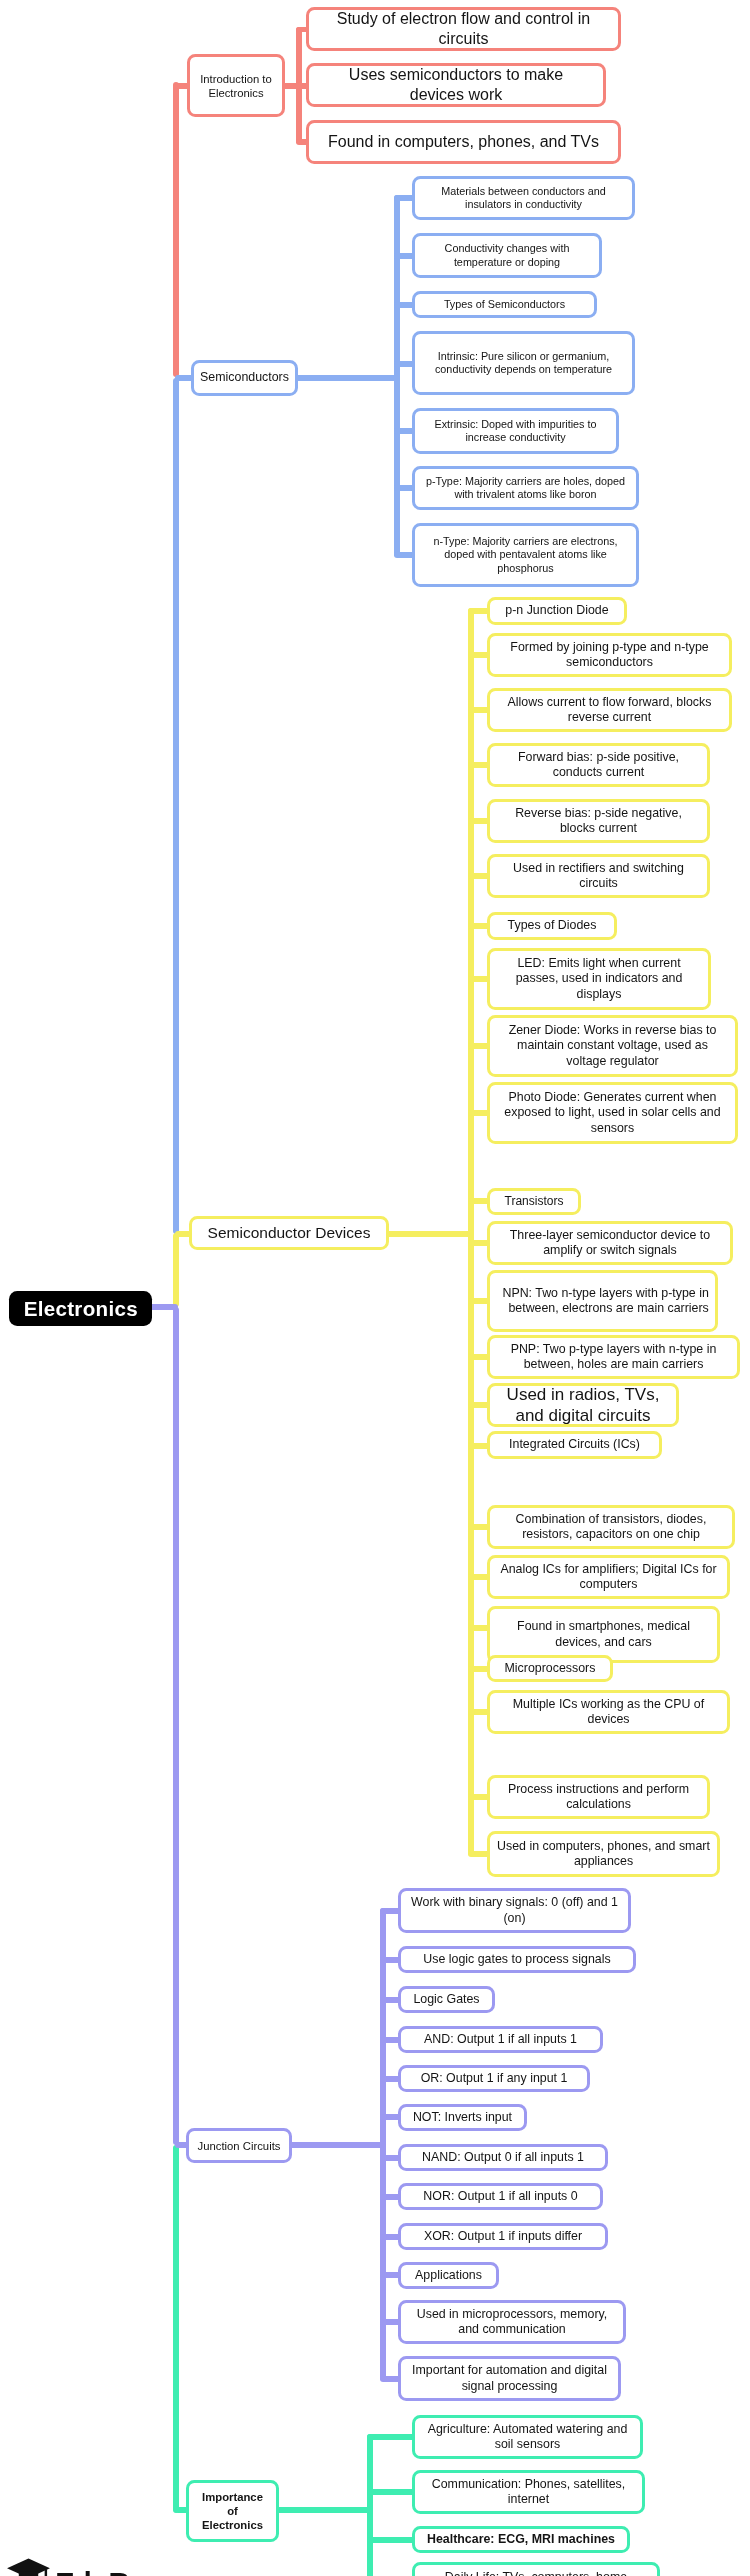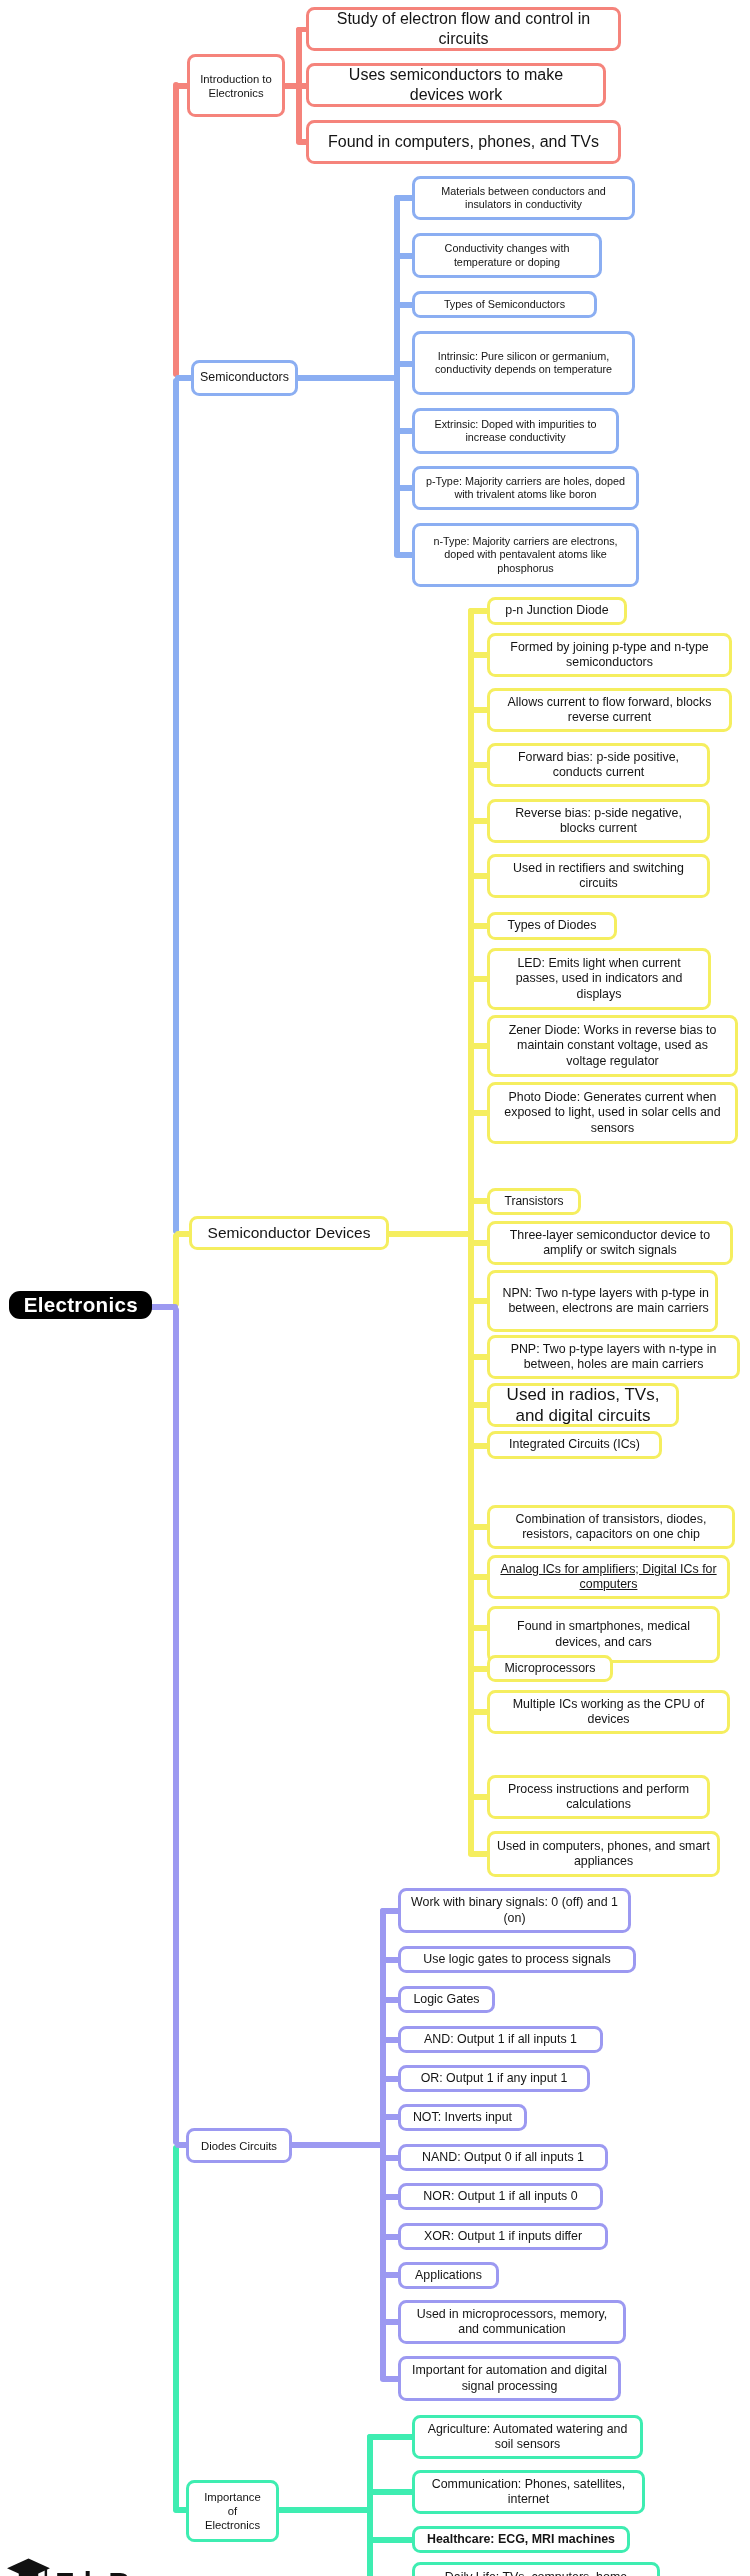--- a/index.html
+++ b/index.html
@@ -96,21 +96,21 @@
       <div class="line" style="left: 380px; top: 2319px; width: 22px; height: 5.7px; background: rgb(156, 153, 241);"></div>
       <div class="line" style="left: 380px; top: 2376px; width: 22px; height: 5.7px; background: rgb(156, 153, 241);"></div>
       <div class="line" style="left: 175px; top: 2507px; width: 15px; height: 5.7px; background: rgb(62, 237, 177);"></div>
       <div class="line" style="left: 275px; top: 2507px; width: 98px; height: 5.7px; background: rgb(62, 237, 177);"></div>
       <div class="line" style="left: 367px; top: 2434px; width: 5.7px; height: 154px; background: rgb(62, 237, 177);"></div>
       <div class="line" style="left: 367px; top: 2434px; width: 49px; height: 5.7px; background: rgb(62, 237, 177);"></div>
       <div class="line" style="left: 367px; top: 2489px; width: 49px; height: 5.7px; background: rgb(62, 237, 177);"></div>
       <div class="line" style="left: 367px; top: 2537px; width: 49px; height: 5.7px; background: rgb(62, 237, 177);"></div>
     </div>
   <div id="nodes">
-      <div class="root-node" style="left: 9.3px; top: 1291px; width: 143px; height: 28px; border-radius: 11px;">Electronics</div>
+      <div class="root-node" style="left: 9.3px; top: 1291px; width: 143px; height: 35px;">Electronics</div>
       <div class="node" style="left: 187px; top: 54px; width: 98px; height: 63px; border-color: rgb(245, 131, 123); font-size: 11.3px; padding: 1px 3.1px;">Introduction to Electronics</div>
       <div class="node" style="left: 306px; top: 7.2px; width: 315px; height: 44px; border-color: rgb(245, 131, 123); font-size: 16px; padding: 1px 11.3px;">Study of electron flow and control in circuits</div>
       <div class="node" style="left: 306px; top: 63px; width: 300px; height: 44px; border-color: rgb(245, 131, 123); font-size: 16px; padding: 1px 11.3px;">Uses semiconductors to make devices work</div>
       <div class="node" style="left: 306px; top: 120px; width: 315px; height: 44px; border-color: rgb(245, 131, 123); font-size: 16px; padding: 1px 11.3px;">Found in computers, phones, and TVs</div>
       <div class="node" style="left: 191px; top: 360px; width: 107px; height: 36px; border-color: rgb(139, 174, 242); font-size: 12.4px; padding: 1px 3.1px;">Semiconductors</div>
       <div class="node" style="left: 412px; top: 176px; width: 223px; height: 44px; border-color: rgb(139, 174, 242); font-size: 10.8px; padding: 1px 6.2px;">Materials between conductors and insulators in conductivity</div>
       <div class="node" style="left: 412px; top: 233px; width: 190px; height: 45px; border-color: rgb(139, 174, 242); font-size: 10.8px; padding: 1px 6.2px;">Conductivity changes with temperature or doping</div>
       <div class="node" style="left: 412px; top: 291px; width: 185px; height: 27px; border-color: rgb(139, 174, 242); font-size: 10.8px; padding: 1px 6.2px;">Types of Semiconductors</div>
       <div class="node" style="left: 412px; top: 331px; width: 223px; height: 64px; border-color: rgb(139, 174, 242); font-size: 10.8px; padding: 1px 6.2px;">Intrinsic: Pure silicon or germanium, conductivity depends on temperature</div>
       <div class="node" style="left: 412px; top: 408px; width: 207px; height: 46px; border-color: rgb(139, 174, 242); font-size: 10.8px; padding: 1px 6.2px;">Extrinsic: Doped with impurities to increase conductivity</div>
@@ -127,40 +127,40 @@
       <div class="node" style="left: 487px; top: 948px; width: 224px; height: 62px; border-color: rgb(245, 238, 95); font-size: 12.4px; padding: 1px 6.2px;">LED: Emits light when current passes, used in indicators and displays</div>
       <div class="node" style="left: 487px; top: 1015px; width: 251px; height: 62px; border-color: rgb(245, 238, 95); font-size: 12.4px; padding: 1px 6.2px;">Zener Diode: Works in reverse bias to maintain constant voltage, used as voltage regulator</div>
       <div class="node" style="left: 487px; top: 1082px; width: 251px; height: 62px; border-color: rgb(245, 238, 95); font-size: 12.4px; padding: 1px 6.2px;">Photo Diode: Generates current when exposed to light, used in solar cells and sensors</div>
       <div class="node" style="left: 487px; top: 1188px; width: 94px; height: 27px; border-color: rgb(245, 238, 95); font-size: 12px; padding: 1px 6.2px;">Transistors</div>
       <div class="node" style="left: 487px; top: 1221px; width: 246px; height: 44px; border-color: rgb(245, 238, 95); font-size: 12.4px; padding: 1px 6.2px;">Three-layer semiconductor device to amplify or switch signals</div>
       <div class="node" style="left: 487px; top: 1270px; width: 231px; height: 62px; border-color: rgb(245, 238, 95); font-size: 12.4px; padding: 1px 6.2px; text-align: right;">NPN: Two n-type layers with p-type in between, electrons are main carriers</div>
       <div class="node" style="left: 487px; top: 1335px; width: 253px; height: 44px; border-color: rgb(245, 238, 95); font-size: 12.4px; padding: 1px 6.2px;">PNP: Two p-type layers with n-type in between, holes are main carriers</div>
       <div class="node" style="left: 487px; top: 1383px; width: 192px; height: 44px; border-color: rgb(245, 238, 95); font-size: 17px; padding: 1px 6.2px;">Used in radios, TVs, and digital circuits</div>
       <div class="node" style="left: 487px; top: 1431px; width: 175px; height: 28px; border-color: rgb(245, 238, 95); font-size: 12.4px; padding: 1px 6.2px;">Integrated Circuits (ICs)</div>
       <div class="node" style="left: 487px; top: 1505px; width: 248px; height: 44px; border-color: rgb(245, 238, 95); font-size: 12.4px; padding: 1px 6.2px;">Combination of transistors, diodes, resistors, capacitors on one chip</div>
-      <div class="node" style="left: 487px; top: 1555px; width: 243px; height: 44px; border-color: rgb(245, 238, 95); font-size: 12.4px; padding: 1px 6.2px; text-decoration: underline;">Analog ICs for amplifiers; Digital ICs for computers</div>
+      <div class="node" style="left: 487px; top: 1555px; width: 243px; height: 44px; border-color: rgb(245, 238, 95); font-size: 12.4px; padding: 1px 6.2px;">Analog ICs for amplifiers; Digital ICs for computers</div>
       <div class="node" style="left: 487px; top: 1606px; width: 233px; height: 57px; border-color: rgb(245, 238, 95); font-size: 12.4px; padding: 1px 6.2px;">Found in smartphones, medical devices, and cars</div>
       <div class="node" style="left: 487px; top: 1655px; width: 126px; height: 27px; border-color: rgb(245, 238, 95); font-size: 12.4px; padding: 1px 6.2px;">Microprocessors</div>
       <div class="node" style="left: 487px; top: 1690px; width: 243px; height: 44px; border-color: rgb(245, 238, 95); font-size: 12.4px; padding: 1px 6.2px;">Multiple ICs working as the CPU of devices</div>
       <div class="node" style="left: 487px; top: 1775px; width: 223px; height: 44px; border-color: rgb(245, 238, 95); font-size: 12.4px; padding: 1px 6.2px;">Process instructions and perform calculations</div>
       <div class="node" style="left: 487px; top: 1831px; width: 233px; height: 46px; border-color: rgb(245, 238, 95); font-size: 12.4px; padding: 1px 6.2px;">Used in computers, phones, and smart appliances</div>
-      <div class="node" style="left: 186px; top: 2128px; width: 106px; height: 35px; border-color: rgb(156, 153, 241); font-size: 11.3px; padding: 1px 3.1px;">Diodes Circuits</div>
+      <div class="node" style="left: 186px; top: 2128px; width: 106px; height: 35px; border-color: rgb(156, 153, 241); font-size: 11.3px; padding: 1px 3.1px;">Junction Circuits</div>
       <div class="node" style="left: 398px; top: 1888px; width: 233px; height: 45px; border-color: rgb(156, 153, 241); font-size: 12.4px; padding: 1px 6.2px;">Work with binary signals: 0 (off) and 1 (on)</div>
       <div class="node" style="left: 398px; top: 1946px; width: 238px; height: 27px; border-color: rgb(156, 153, 241); font-size: 12.4px; padding: 1px 6.2px;">Use logic gates to process signals</div>
       <div class="node" style="left: 398px; top: 1986px; width: 97px; height: 27px; border-color: rgb(156, 153, 241); font-size: 12.4px; padding: 1px 6.2px;">Logic Gates</div>
       <div class="node" style="left: 398px; top: 2026px; width: 205px; height: 27px; border-color: rgb(156, 153, 241); font-size: 12.4px; padding: 1px 6.2px;">AND: Output 1 if all inputs 1</div>
       <div class="node" style="left: 398px; top: 2065px; width: 192px; height: 27px; border-color: rgb(156, 153, 241); font-size: 12.4px; padding: 1px 6.2px;">OR: Output 1 if any input 1</div>
       <div class="node" style="left: 398px; top: 2104px; width: 129px; height: 27px; border-color: rgb(156, 153, 241); font-size: 12.4px; padding: 1px 6.2px;">NOT: Inverts input</div>
       <div class="node" style="left: 398px; top: 2144px; width: 210px; height: 27px; border-color: rgb(156, 153, 241); font-size: 12.4px; padding: 1px 6.2px;">NAND: Output 0 if all inputs 1</div>
       <div class="node" style="left: 398px; top: 2183px; width: 205px; height: 27px; border-color: rgb(156, 153, 241); font-size: 12.4px; padding: 1px 6.2px;">NOR: Output 1 if all inputs 0</div>
       <div class="node" style="left: 398px; top: 2223px; width: 210px; height: 27px; border-color: rgb(156, 153, 241); font-size: 12.4px; padding: 1px 6.2px;">XOR: Output 1 if inputs differ</div>
       <div class="node" style="left: 398px; top: 2262px; width: 101px; height: 27px; border-color: rgb(156, 153, 241); font-size: 12.4px; padding: 1px 6.2px;">Applications</div>
       <div class="node" style="left: 398px; top: 2300px; width: 228px; height: 44px; border-color: rgb(156, 153, 241); font-size: 12.4px; padding: 1px 6.2px;">Used in microprocessors, memory, and communication</div>
       <div class="node" style="left: 398px; top: 2356px; width: 223px; height: 45px; border-color: rgb(156, 153, 241); font-size: 12.4px; padding: 1px 6.2px;">Important for automation and digital signal processing</div>
-      <div class="node" style="left: 186px; top: 2480px; width: 93px; height: 62px; border-color: rgb(62, 237, 177); font-size: 11.3px; padding: 1px 13px;">Importance of Electronics</div>
+      <div class="node" style="left: 186px; top: 2480px; width: 93px; height: 62px; border-color: rgb(62, 237, 177); font-size: 11.3px; padding: 1px 13px; font-weight: bold;">Importance of Electronics</div>
       <div class="node" style="left: 412px; top: 2415px; width: 231px; height: 44px; border-color: rgb(62, 237, 177); font-size: 12.4px; padding: 1px 6.2px;">Agriculture: Automated watering and soil sensors</div>
       <div class="node" style="left: 412px; top: 2470px; width: 233px; height: 44px; border-color: rgb(62, 237, 177); font-size: 12.4px; padding: 1px 6.2px;">Communication: Phones, satellites, internet</div>
       <div class="node" style="left: 412px; top: 2526px; width: 218px; height: 27px; border-color: rgb(62, 237, 177); font-size: 12.4px; padding: 1px 6.2px; font-weight: bold;">Healthcare: ECG, MRI machines</div>
       <div class="node" style="left: 412px; top: 2562px; width: 248px; height: 47px; border-color: rgb(62, 237, 177); font-size: 12.4px; padding: 1px 6.2px;">Daily Life: TVs, computers, home appliances</div>
     </div>
 
   <div class="brand">
     <span>
       <svg width="47" height="53" viewBox="0 0 46 51" xmlns="http://www.w3.org/2000/svg">
         <polygon points="2,11.5 23,2 44,11.5 23,21" fill="#111"></polygon>

